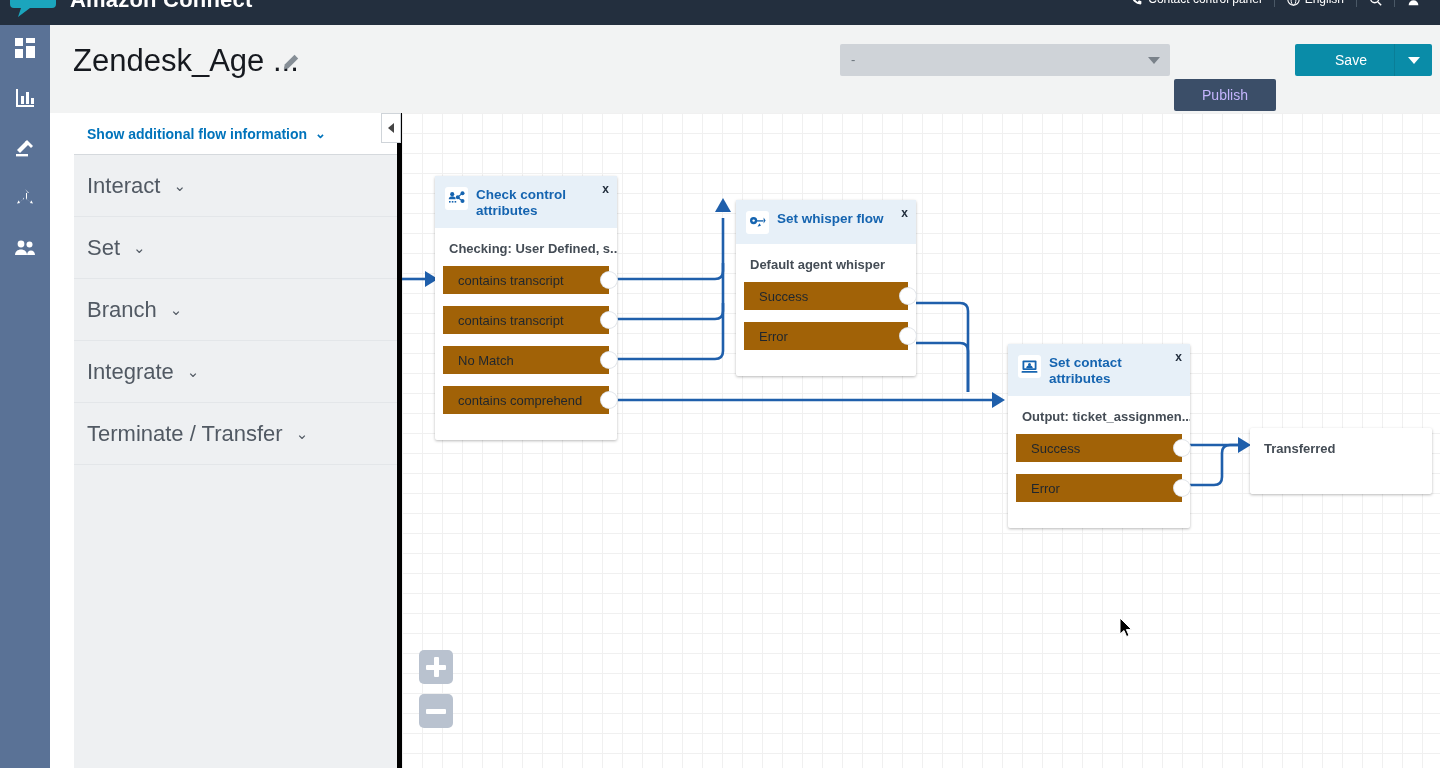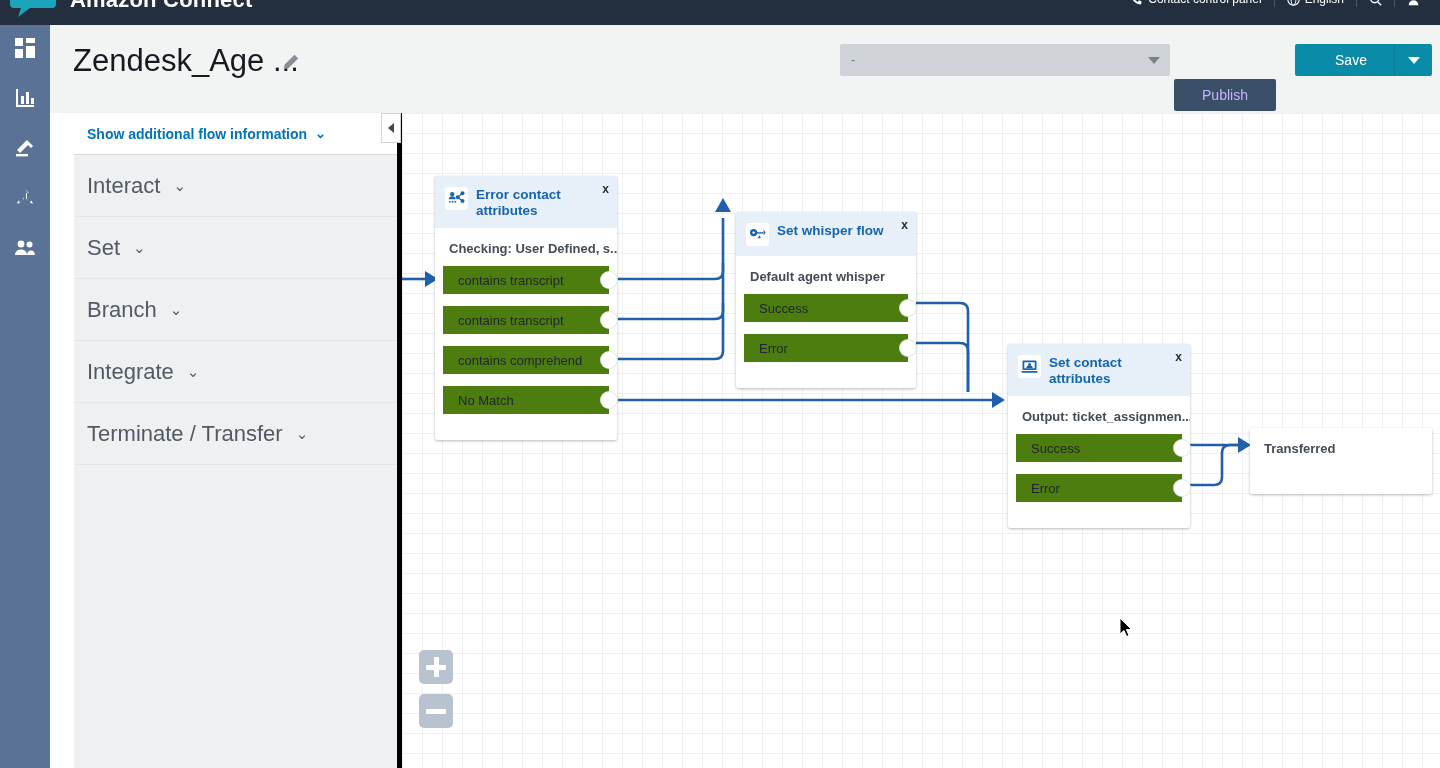--- a/index.html
+++ b/index.html
@@ -179,21 +179,21 @@
     position: absolute; right: 8px; top: 6px;
     font-size: 12px; font-weight: bold; color: #232f3e; cursor: pointer;
   }
   .node-sub {
     font-size: 13px; color: #444c55; font-weight: bold;
     padding: 13px 14px 10px 14px; white-space: nowrap; overflow: hidden;
   }
   .node-rows { padding: 0 0 10px 0; }
   .node-row {
     position: relative; height: 28px; margin: 0 8px 12px 8px;
-    background: #4d7c0f; display: flex; align-items: center;
+    background: #a16207; display: flex; align-items: center;
     padding-left: 15px;
   }
   .node-row:last-child { margin-bottom: 16px; }
   .node-row-label { font-size: 13px; color: #1f262e; }
   .port {
     position: absolute; right: -8px; top: 50%; transform: translateY(-50%);
     width: 16px; height: 16px; border-radius: 50%;
     background: #ffffff; box-shadow: 0 0 0 1px #dfe3e8;
   }
 
@@ -403,45 +403,45 @@
             <path d="M0.7 9.2c0-1.9 1.6-3 3.5-3s3.5 1.1 3.5 3z" fill="#1564b0"></path>
             <rect x="1" y="11" width="1.6" height="1.6" fill="#1564b0"></rect>
             <rect x="3.8" y="11" width="1.6" height="1.6" fill="#1564b0"></rect>
             <rect x="6.6" y="11" width="1.6" height="1.6" fill="#1564b0"></rect>
             <circle cx="14.5" cy="3.2" r="2" fill="#1564b0"></circle>
             <circle cx="14.5" cy="11" r="2" fill="#1564b0"></circle>
             <circle cx="9.8" cy="7.2" r="2" fill="#1564b0"></circle>
             <path d="M10.6 6.4l3-2.4M10.6 8.2l3 2.1" stroke="#1564b0" stroke-width="1.1"></path>
           </svg>
         </span>
-        <span class="node-title">Error contact attributes</span>
+        <span class="node-title">Check control attributes</span>
         <span class="node-x">x</span>
       </div>
       <div class="node-sub">Checking: User Defined, s...</div>
       <div class="node-rows">
         <div class="node-row">
           <span class="node-row-label">contains transcript</span>
           <span class="port"></span>
         </div>
         <div class="node-row">
           <span class="node-row-label">contains transcript</span>
           <span class="port"></span>
         </div>
         <div class="node-row">
+          <span class="node-row-label">No Match</span>
+          <span class="port"></span>
+        </div>
+        <div class="node-row">
           <span class="node-row-label">contains comprehend</span>
           <span class="port"></span>
         </div>
-        <div class="node-row">
-          <span class="node-row-label">No Match</span>
-          <span class="port"></span>
-        </div>
-      </div>
-    </div>
-
-    <div class="node" style="left:334px; top:99px; width:180px; z-index:5;">
+      </div>
+    </div>
+
+    <div class="node" style="left:334px; top:87px; width:180px; z-index:5;">
       <div class="sel-frame"></div>
       <div class="node-head">
         <span class="node-ic">
           <svg viewBox="0 0 17 17">
             <circle cx="4.6" cy="6.6" r="3.6" fill="#1564b0"></circle>
             <circle cx="4.6" cy="6.6" r="1.2" fill="#ffffff"></circle>
             <path d="M7.6 6.2h6.6v1.4H7.6z" fill="#1564b0"></path>
             <path d="M14.6 3.6l2 3-2 3z" fill="#1564b0"></path>
             <path d="M10.5 9.2l-2 3.6 3.4-1z" fill="#1564b0"></path>
           </svg>

